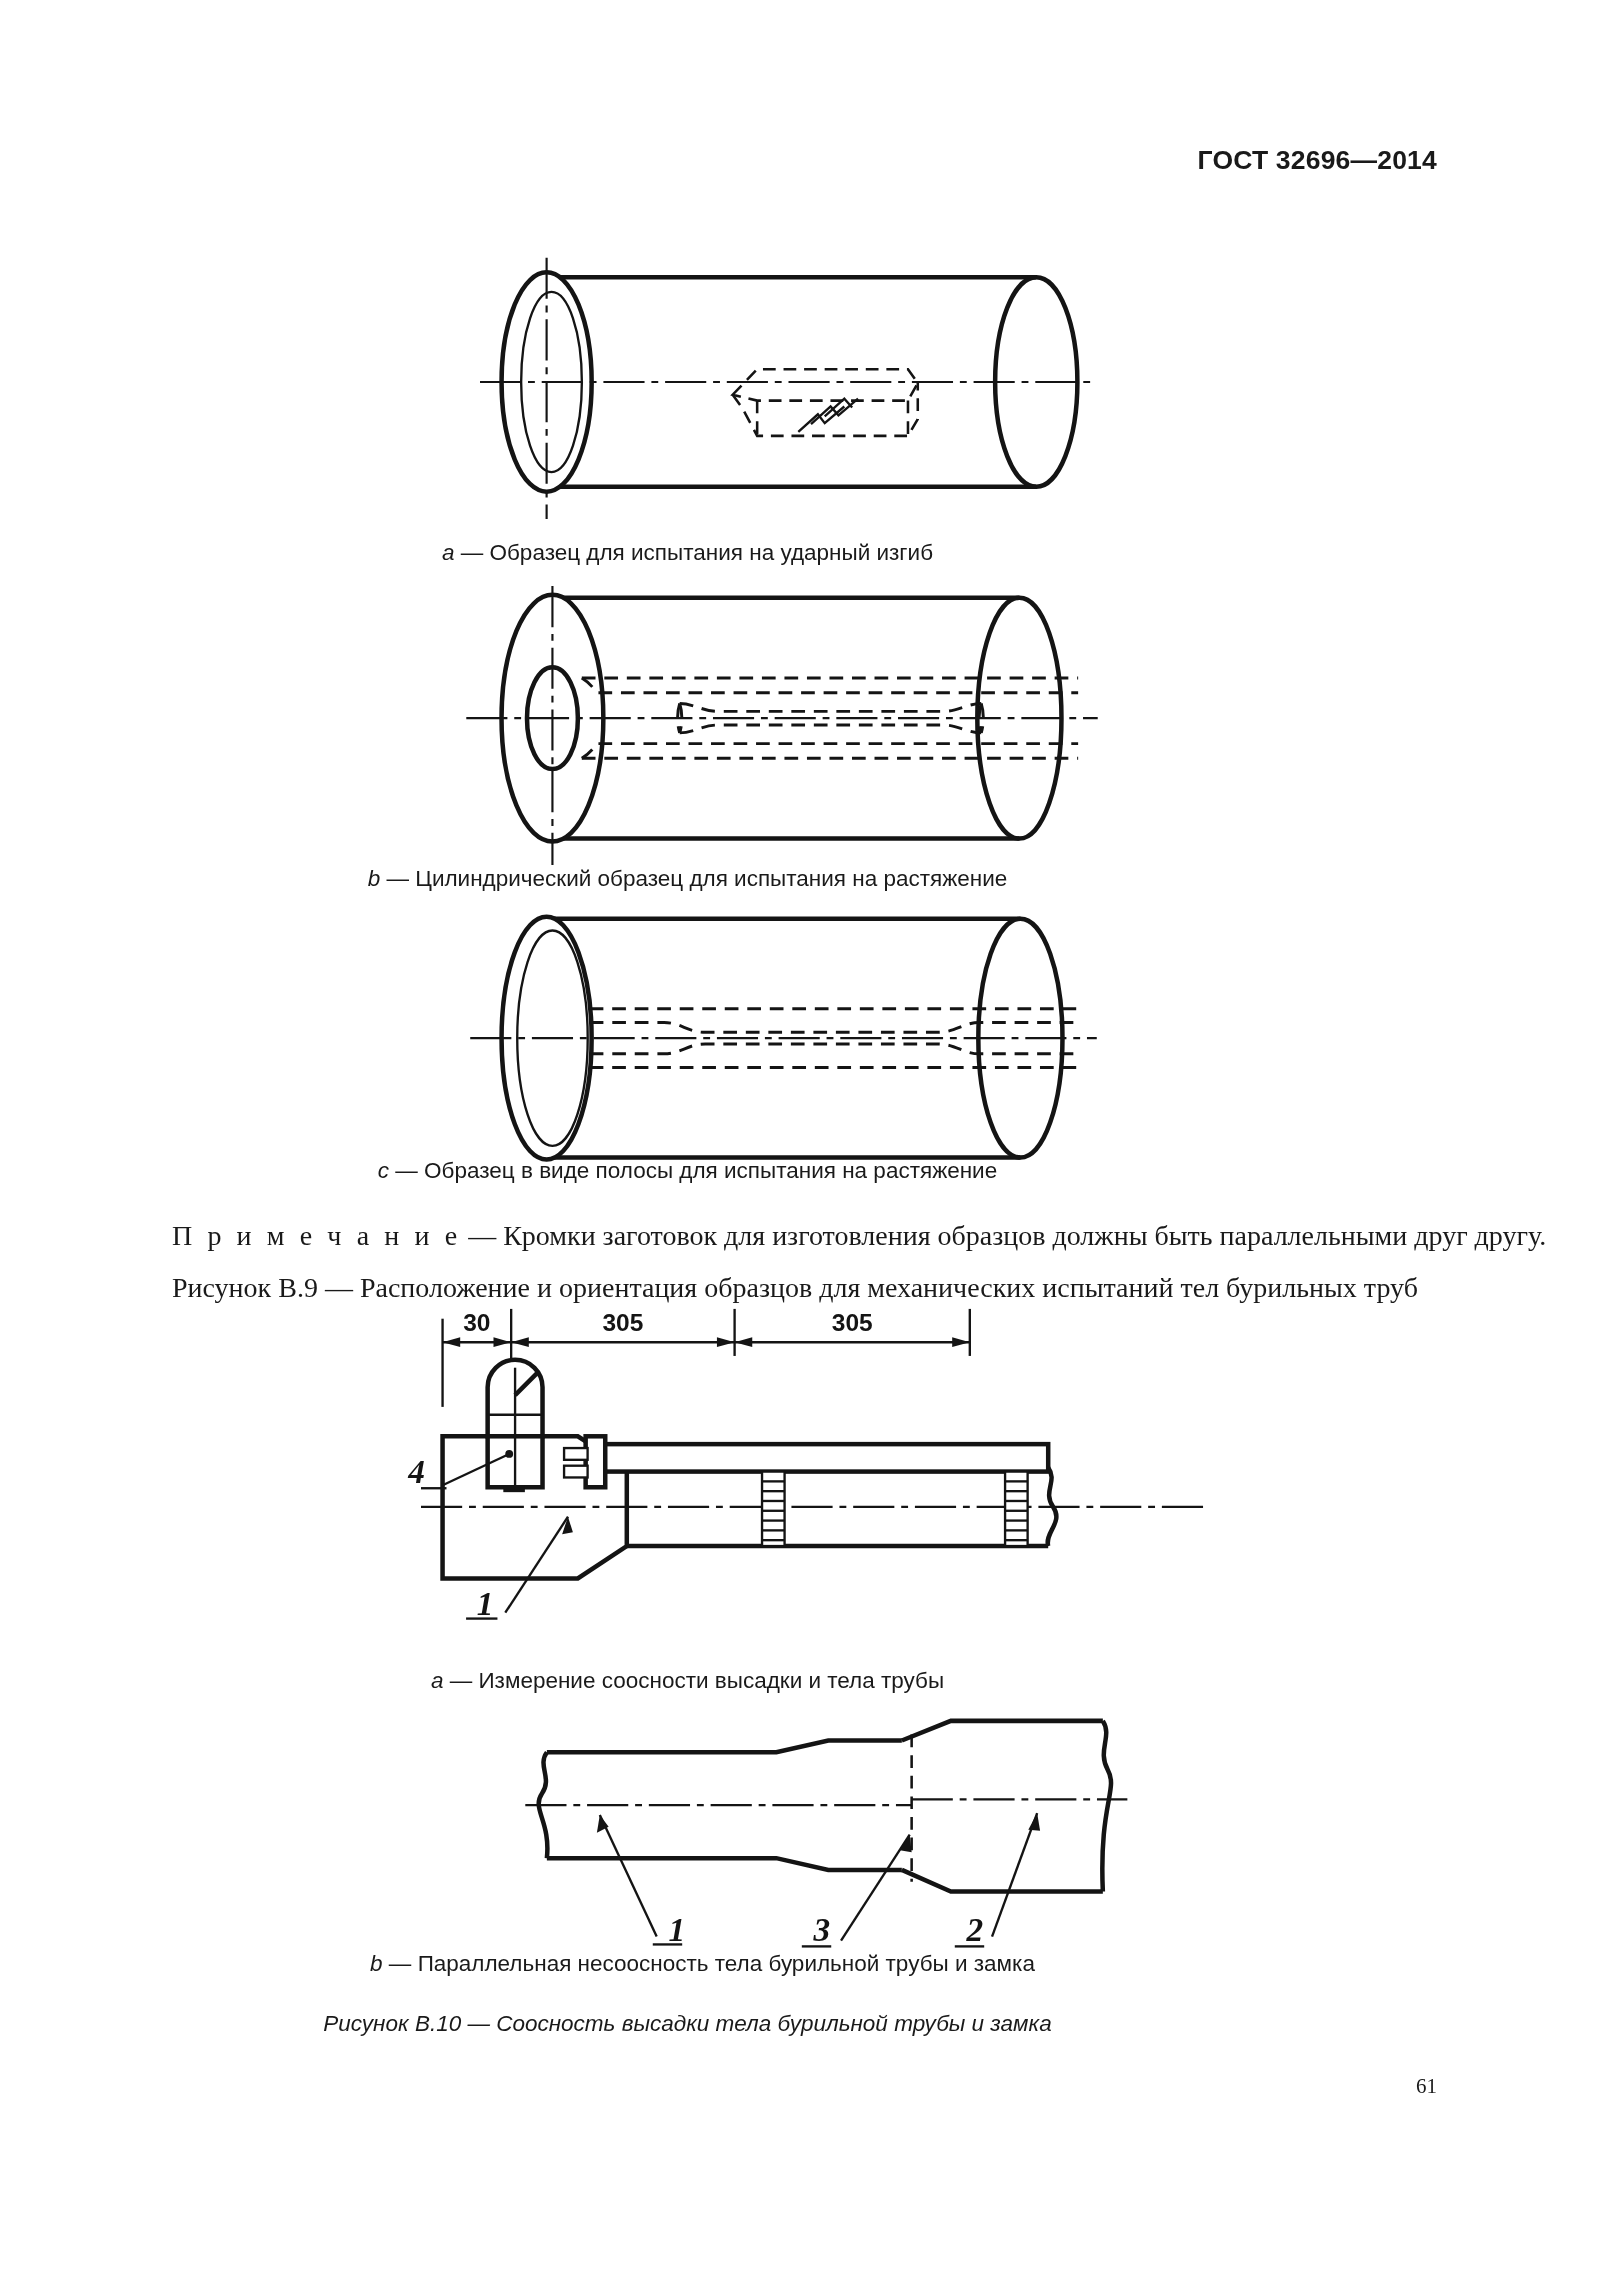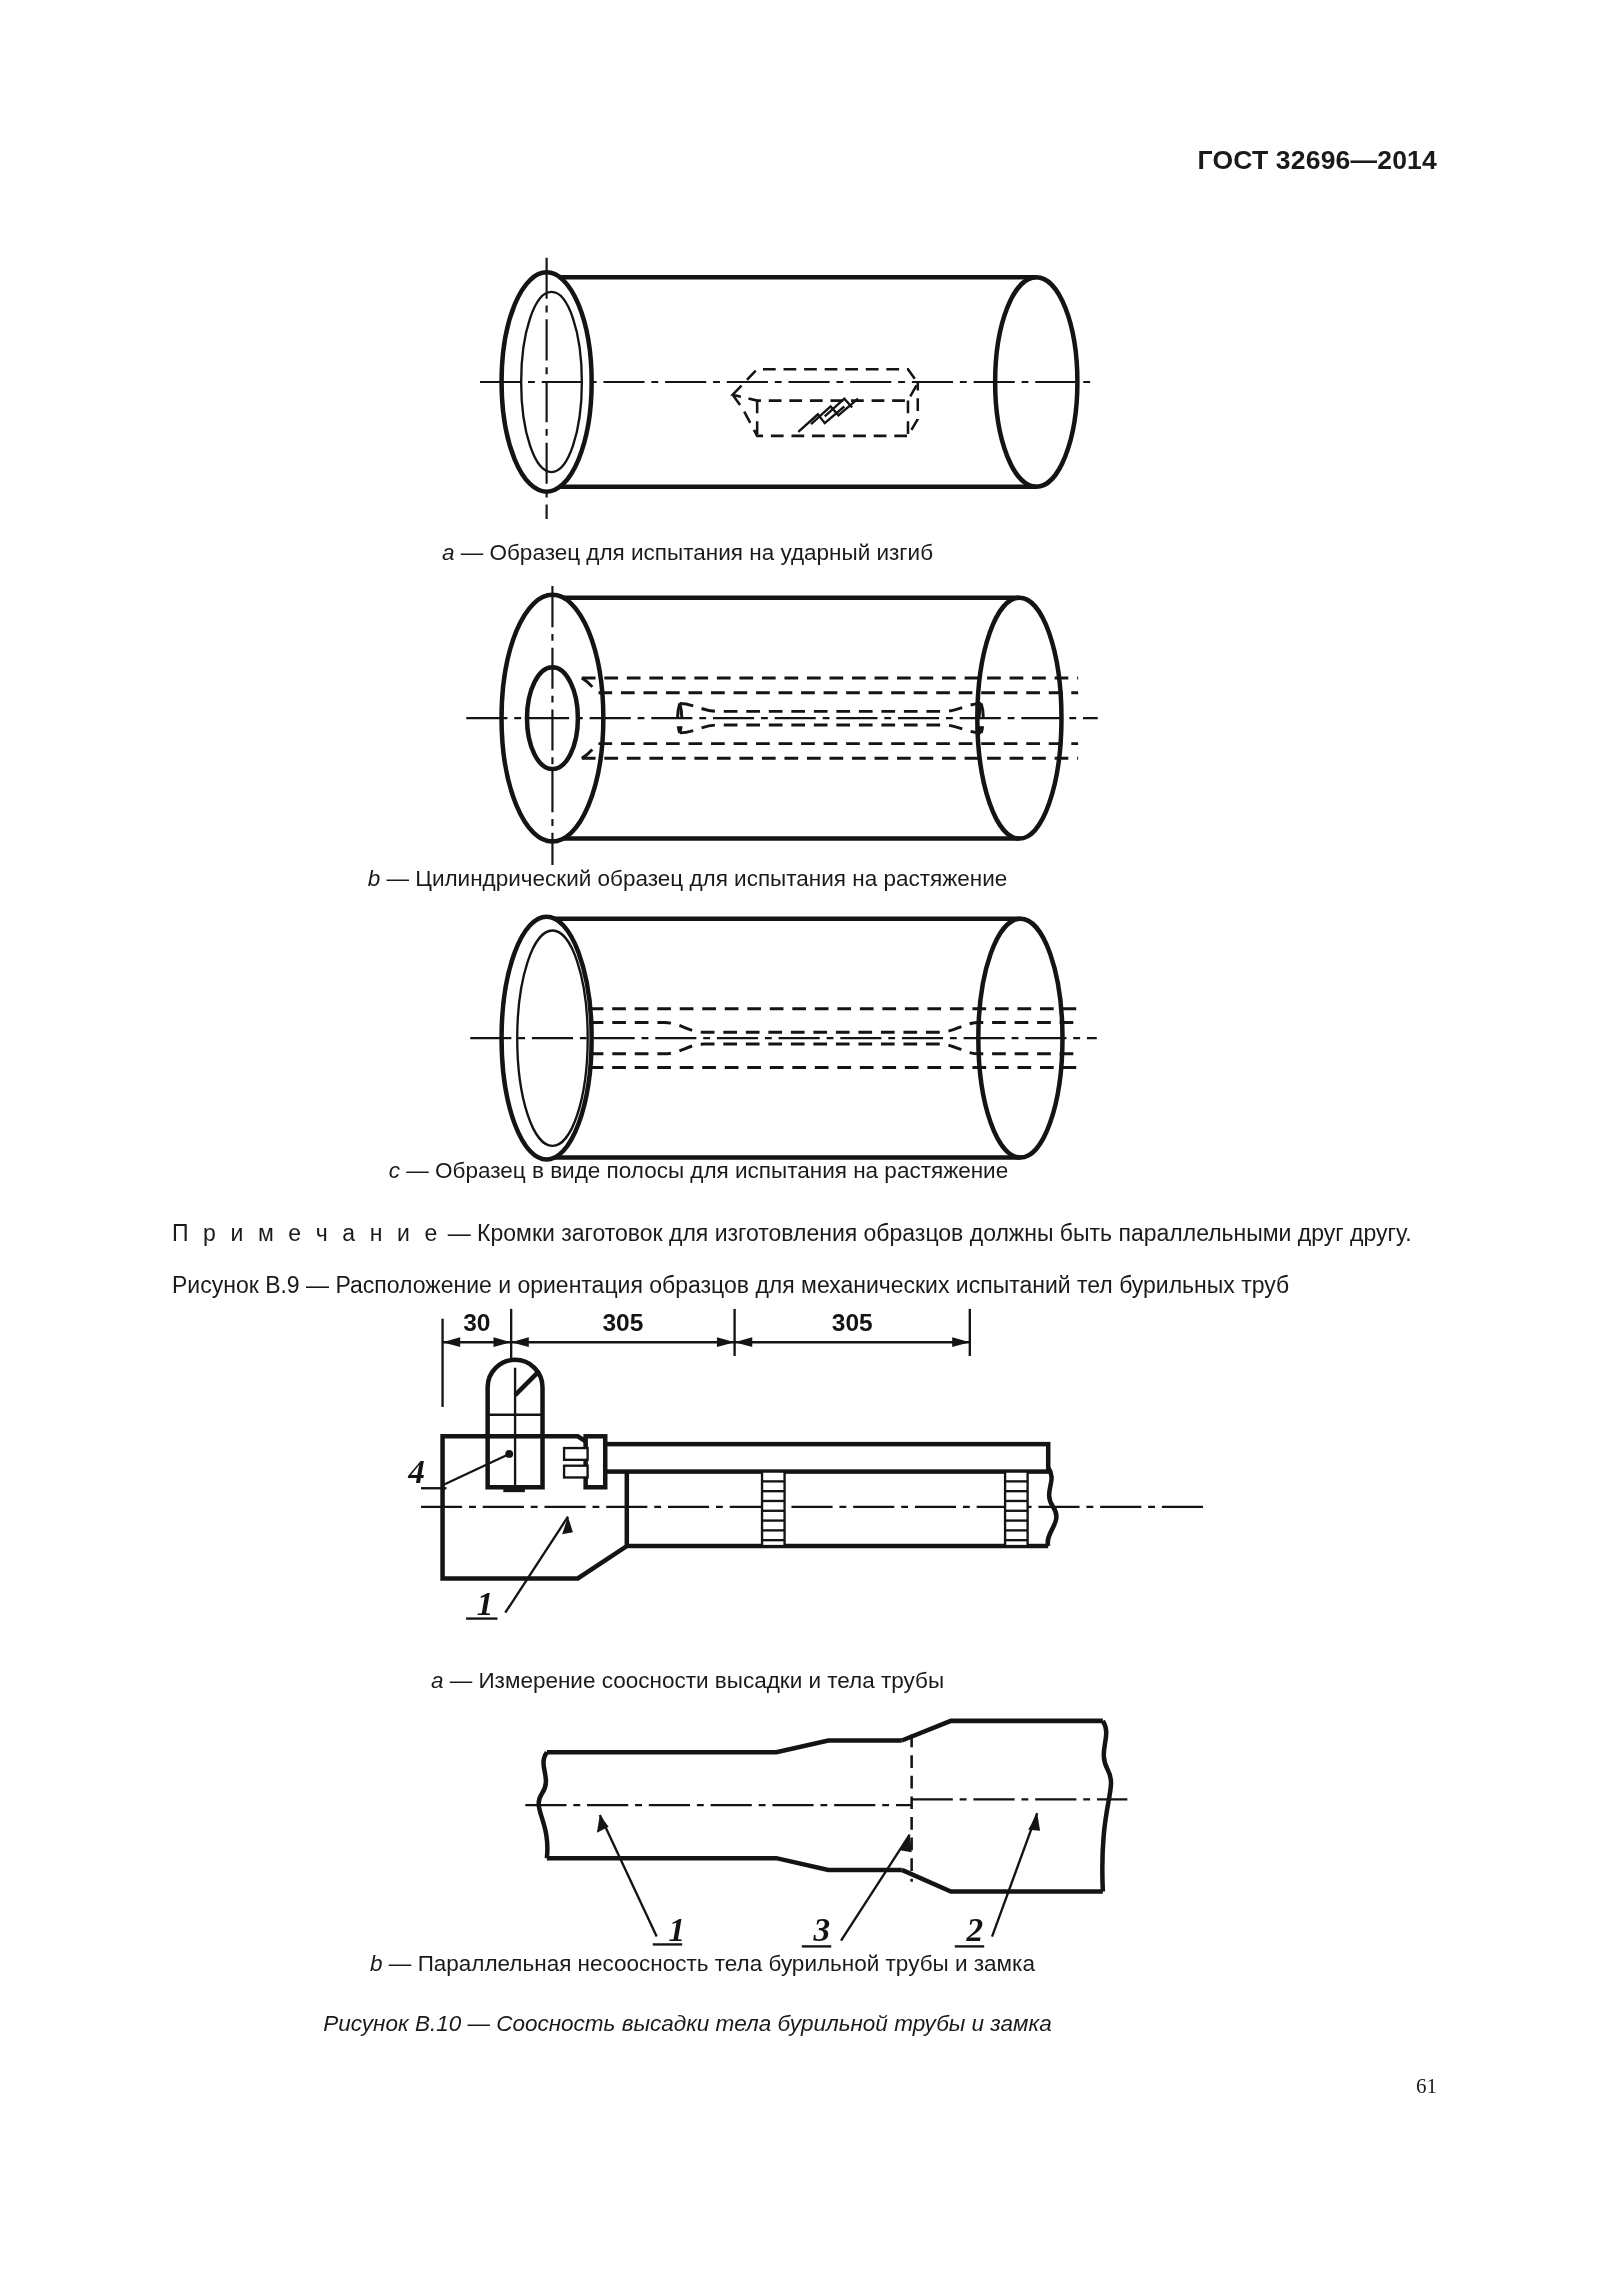--- a/index.html
+++ b/index.html
@@ -39,22 +39,23 @@
     text-align: center;
     font-size: 22.5px;
     white-space: nowrap;
   }
   .cap .it { font-style: italic; }
 
   .body-par {
     position: absolute;
     left: 172px;
     width: 1274px;
-    font-size: 23px;
+    font-size: 28px;
     white-space: nowrap;
+    font-family: Liberation Serif, serif;
   }
   .sp {
     letter-spacing: 4.1px;
   }
 
   .pagenum {
     position: absolute;
     right: 184px;
     top: 2074px;
     font-size: 21px;
@@ -182,21 +183,21 @@
         <path d="M122,118 C160,118 180,118 198,118
                  C215,118 222,128 240,128 L478,128
                  C496,128 504,118 520,118 L620,118"></path>
         <path d="M122,150 C160,150 180,150 198,150
                  C215,150 222,140 240,140 L478,140
                  C496,140 504,150 520,150 L620,150"></path>
       </g>
     </svg>
   </div>
 
-  <div class="cap" style="top:1158px;padding-left:11px;">
+  <div class="cap" style="top:1158px;">
     <span class="it">c</span>
     <span>—</span>
     <span>Образец в виде полосы для испытания на растяжение</span>
   </div>
 
   <div class="body-par" style="top:1220px;">
     <span class="sp">П р и м е ч а н и е</span>
     <span>—</span>
     <span>Кромки заготовок для изготовления образцов должны быть параллельными друг другу.</span>
   </div>

